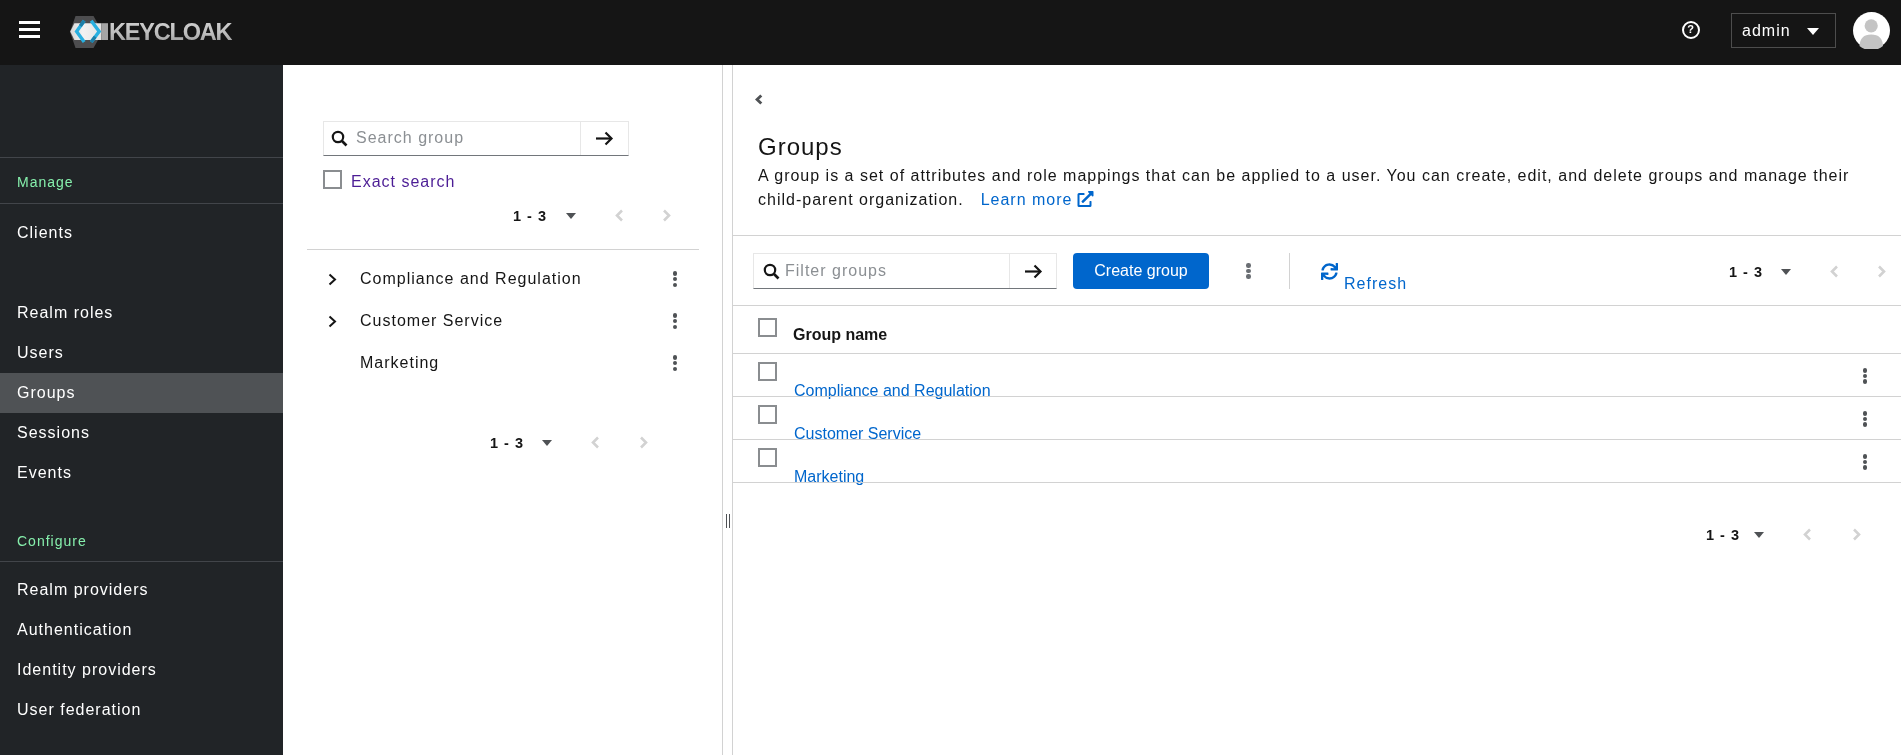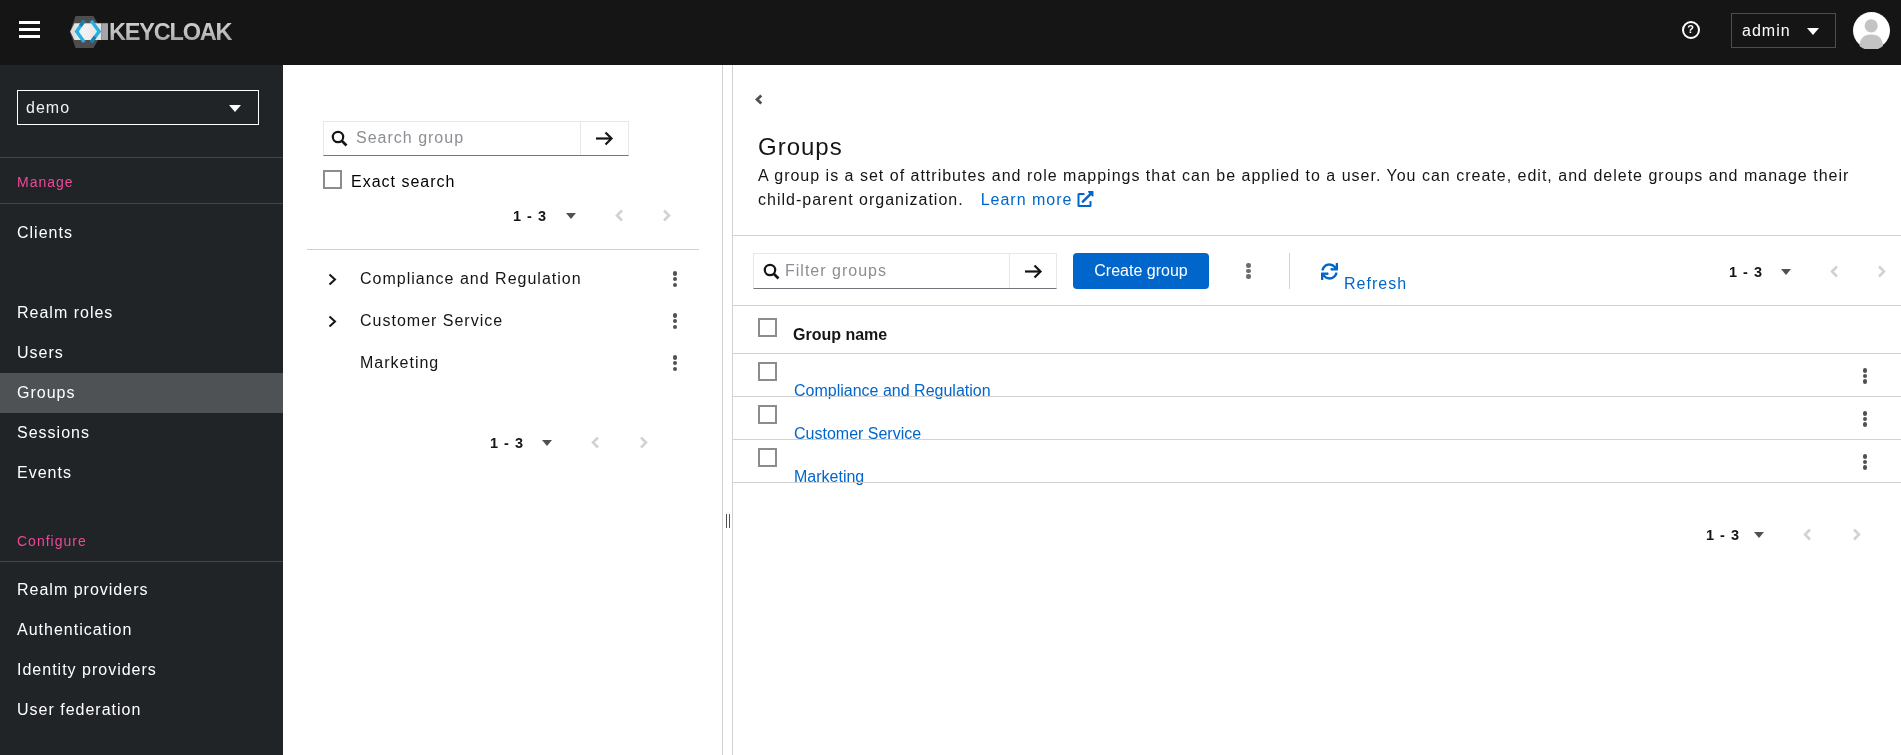--- a/index.html
+++ b/index.html
@@ -28,34 +28,34 @@
 .page { position:absolute; left:0; top:64.5px; width:1901px; height:690.5px; }
 
 
 .sidebar { position:absolute; left:0; top:0; width:283px; height:690.5px; background:#212427; }
 .realm { position:absolute; left:17px; top:25px; width:242px; height:35px; border:1px solid #fff;
   color:#f0f0f0; font-size:16px; }
 .realm .txt { position:absolute; left:8px; top:8px; }
 .realm .car { position:absolute; right:17px; top:14px; width:0; height:0;
   border-left:6.5px solid transparent; border-right:6.5px solid transparent; border-top:7px solid #fff; }
 .navline { position:absolute; left:0; width:283px; height:0; border-top:1px solid #42454a; }
-.navtitle { position:absolute; left:17px; color:#ec4899; font-size:14px; }
+.navtitle { position:absolute; left:17px; color:#86efac; font-size:14px; }
 .navitem { position:absolute; left:0; width:285px; height:40px; color:#fff; font-size:16px; }
 .navitem span { position:absolute; left:17px; top:11px; }
 .navitem.cur { background:#4f5255; }
 
 
 .drawer { position:absolute; left:283px; top:0; width:440px; height:690.5px; background:#fff;
   border-right:1px solid #d2d2d2; }
 .searchwrap { position:absolute; left:40px; top:56px; width:306px; height:35px;
   border:1px solid #e7e7e7; border-bottom:1px solid #72767b;padding-left:41px; }
 .searchwrap .divv { position:absolute; right:47px; top:0; width:1px; height:33px; background:#e7e7e7; }
 .ph { color:#8b8f93; font-size:16px; position:absolute; }
 .chk { position:absolute; width:19px; height:19px; border:2px solid #8a8d90; background:#fff; }
-.lbl16 { position:absolute; font-size:16px; color:#000000; }
+.lbl16 { position:absolute; font-size:16px; color:#4c1d95; }
 .pgnum { position:absolute; font-size:14.5px; font-weight:bold; color:#151515; letter-spacing:1px; }
 .treelbl { position:absolute; font-size:16px; color:#151515; }
 
 
 .splitter { position:absolute; left:723px; top:0; width:9px; height:690.5px; background:#fff; }
 .grip { position:absolute; left:2.5px; top:449px; width:4px; height:14px;
   border-left:1.6px solid #4f5255; border-right:1.6px solid #4f5255; }
 
 
 .main { position:absolute; left:732px; top:0; width:1169px; height:690.5px; background:#fff;
@@ -121,24 +121,20 @@
       <circle cx="18.5" cy="18.5" r="18.5" fill="#fff"></circle>
       <circle cx="18.2" cy="13.8" r="6.6" fill="#c4c4c4"></circle>
       <path d="M 6.5 34 Q 7 22.5 18.2 22.5 Q 29.5 22.5 30 34 A 18.5 18.5 0 0 1 6.5 34 Z" fill="#c4c4c4"></path>
     </svg>
   </div>
 </header>
 
 <div class="page">
 
   <nav class="sidebar">
-    <div class="realm">
-        <span class="txt">demo</span>
-        <span class="car"></span>
-      </div>
     <div class="navline" style="top:92px;"></div>
     <div class="navtitle" style="top:109.5px;">Manage</div>
     <div class="navline" style="top:138px;"></div>
     <div class="navitem" style="top:148px;">
         <span>Clients</span>
       </div>
     <div class="navitem" style="top:228px;">
         <span>Realm roles</span>
       </div>
     <div class="navitem" style="top:268px;">

